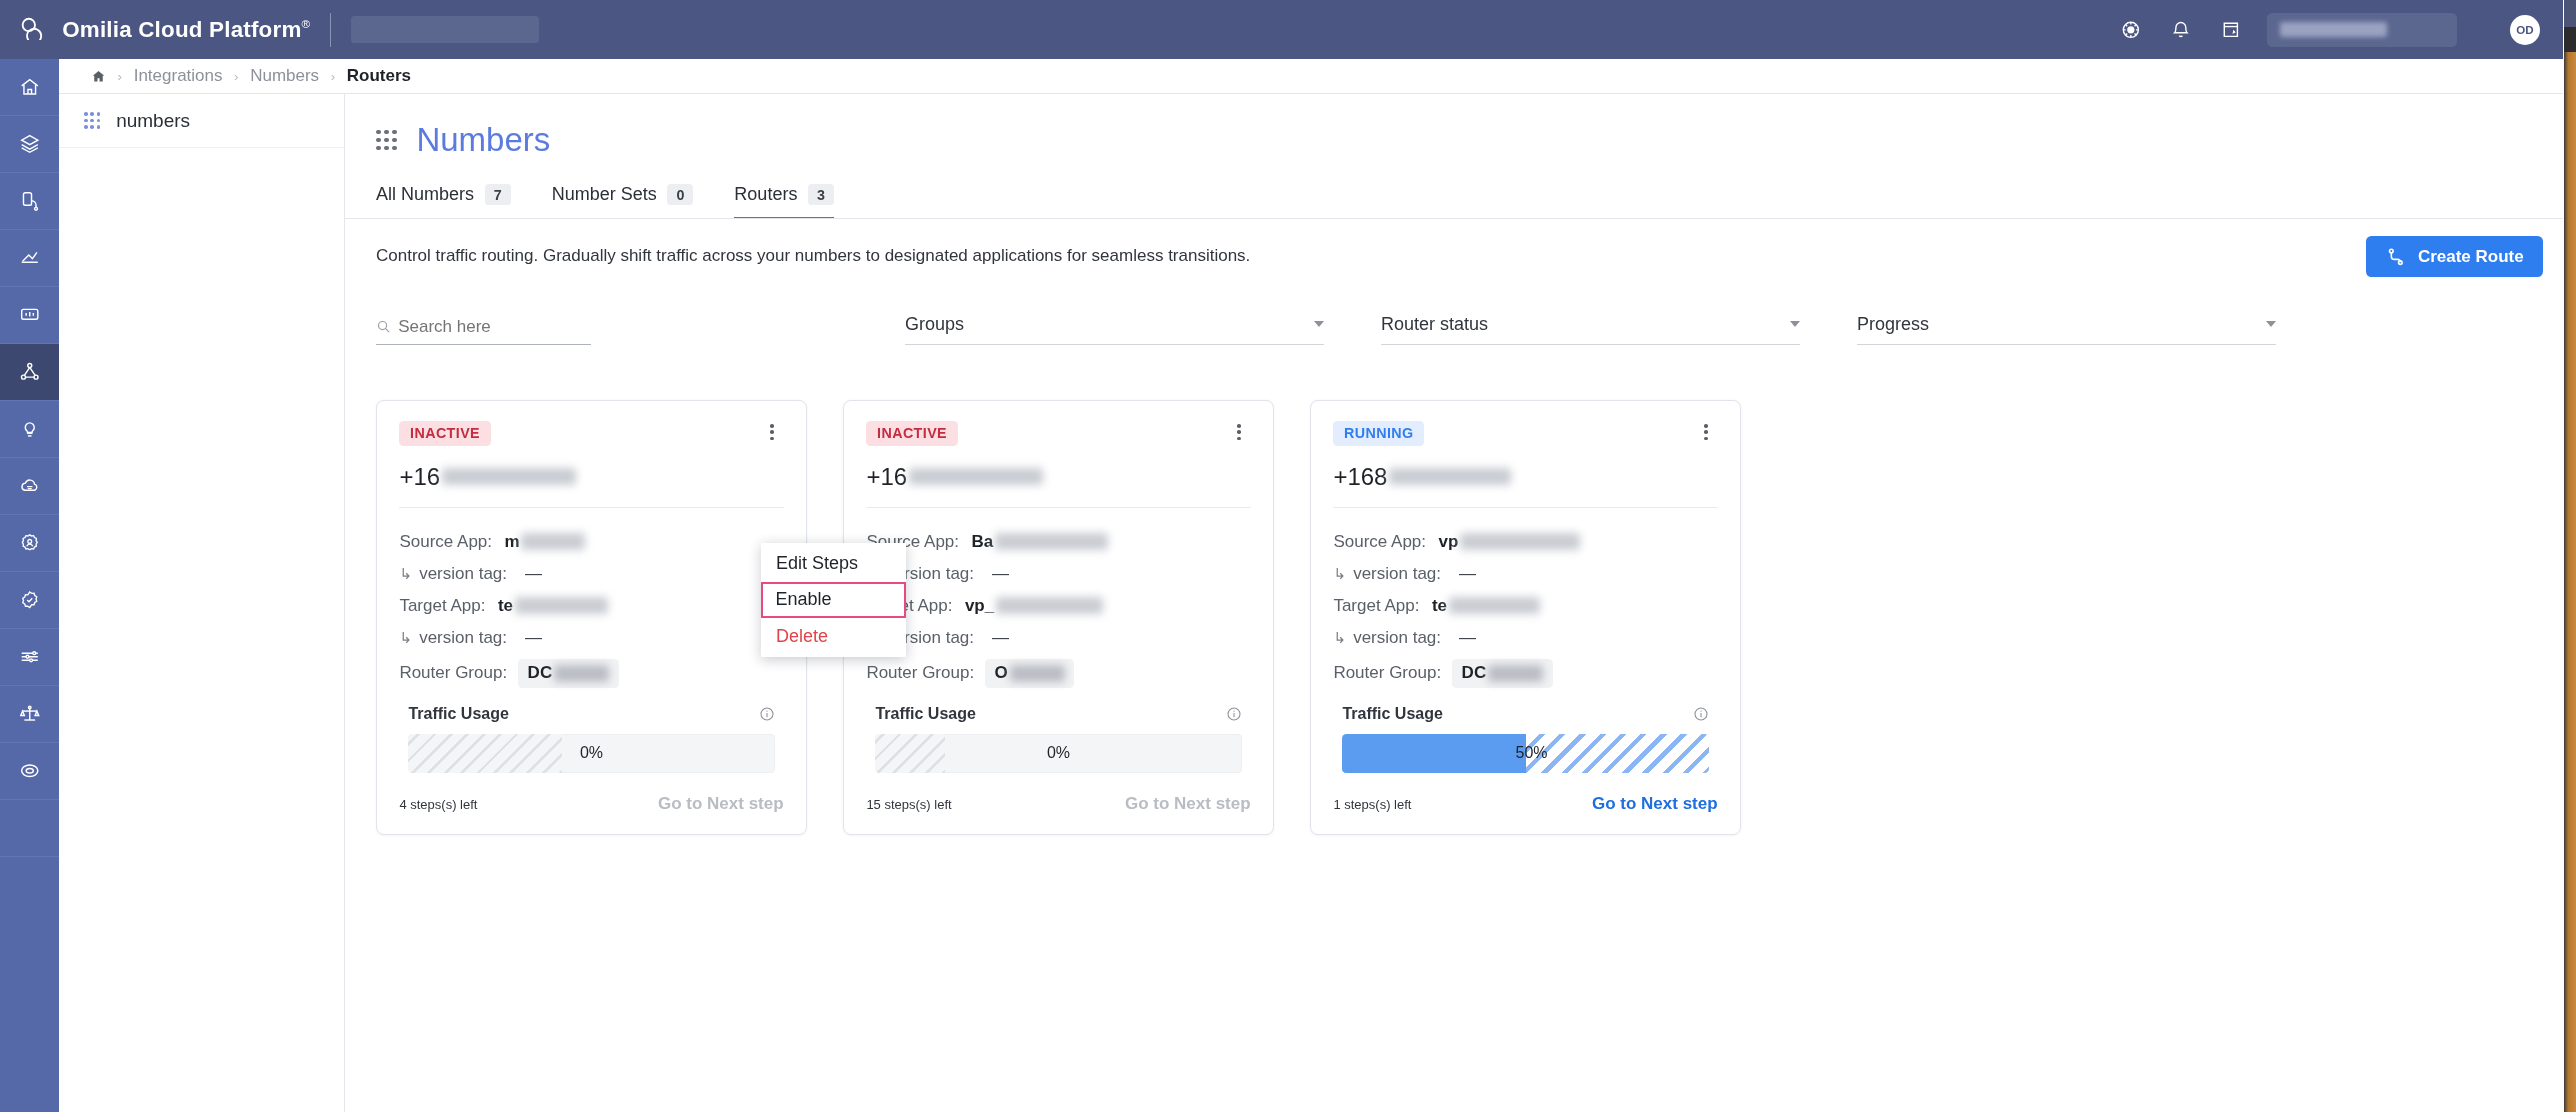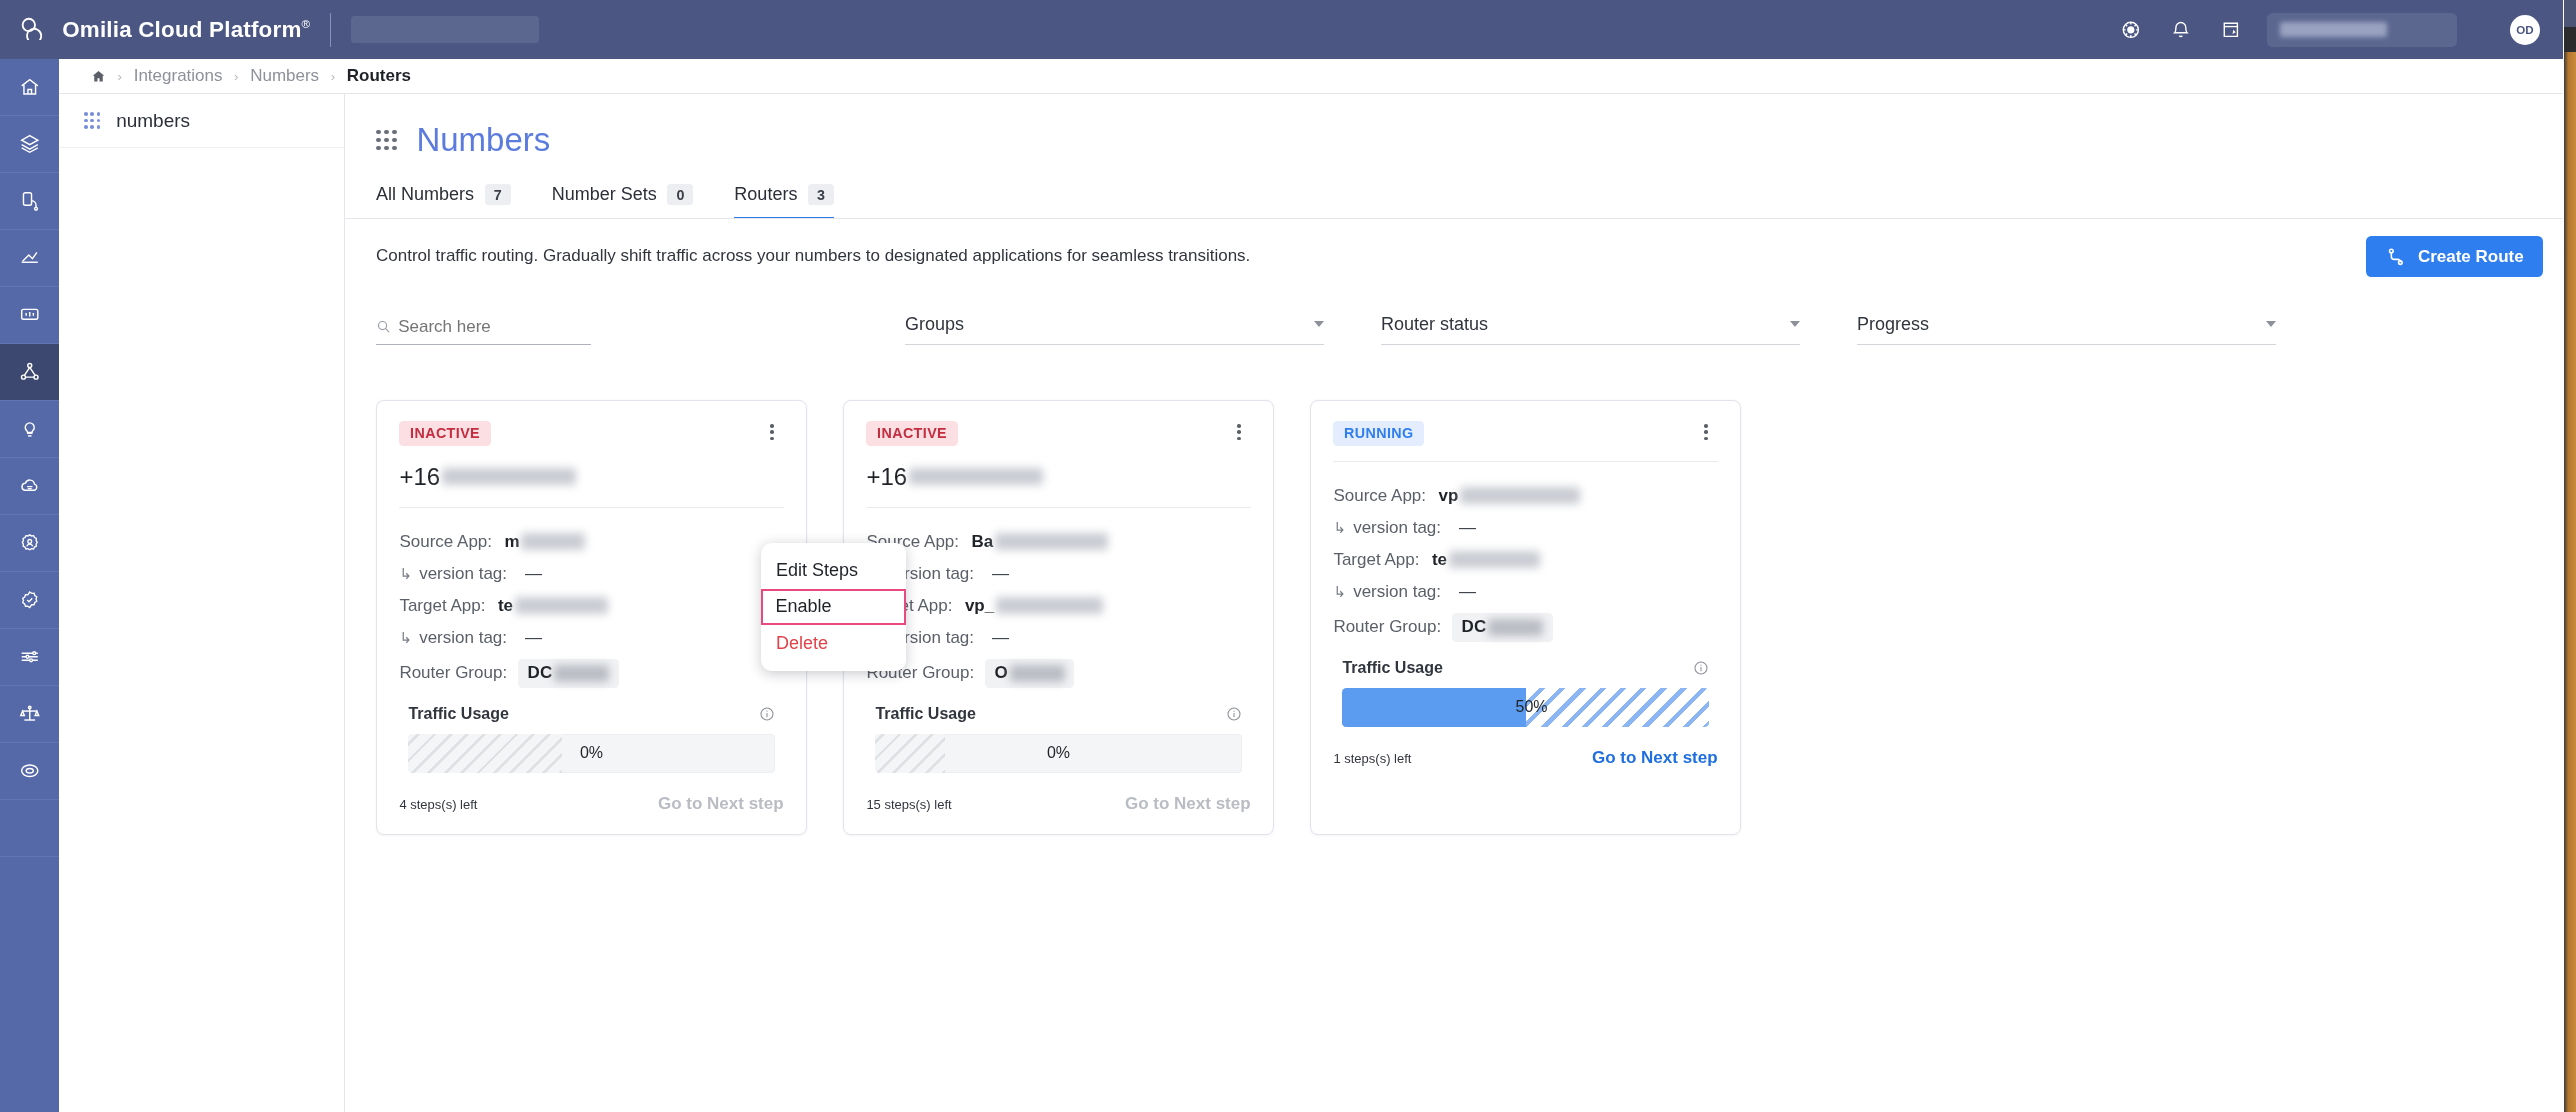--- a/index.html
+++ b/index.html
@@ -140,21 +140,21 @@
   .bar.filled .bar-pct { justify-content: flex-start; padding-left: 0; margin-left: 12px; }
 
   .card-foot { display: flex; align-items: center; justify-content: space-between;
     padding: 21.5px 0 19.7px 0; }
   .steps { font-size: 13px; color: #31353d; }
   .nextstep { font-size: 17px; font-weight: bold; color: #b9bcc3; }
   .nextstep.active { color: #1f6fe0; cursor: pointer; }
 
   
   .menu { position: absolute; left: 761px; top: 543px; width: 145px; background: #ffffff;
-    border-radius: 11px; box-shadow: 0 2.7px 12.5px rgba(16,24,40,.22); z-index: 40; padding: 9px 0; }
+    border-radius: 1px; box-shadow: 0 2.7px 12.5px rgba(16,24,40,.22); z-index: 40; padding: 2px 0; }
   .menu-item { font-size: 18px; color: #1f2328; padding: 8px 0 8px 15px; cursor: pointer; }
   .menu-item.highlight { border: 2.7px solid #e8497e; padding: 5.4px 0 5.4px 12.5px; }
   .menu-item.danger { color: #e04349; }
 </style>
 </head>
 <body>
 
 <div id="app">
 
   <div class="bg-sliver">
@@ -538,20 +538,24 @@
       </div>
 
       <div class="card">
         <div class="card-top">
           <span class="badge running">RUNNING</span>
           <span class="kebab">
               <i></i>
               <i></i>
               <i></i>
             </span>
+        </div>
+        <div class="phone">
+          <span class="phone-visible">+168</span>
+          <span class="blurtext" style="width:122px"></span>
         </div>
         <div class="card-rule"></div>
         <div class="rows">
           <div class="row">
             <span class="row-key">Source App:</span>
             <span class="row-val">
               <span>vp</span>
               <span class="blurtext" style="width:120px"></span>
             </span>
           </div>

